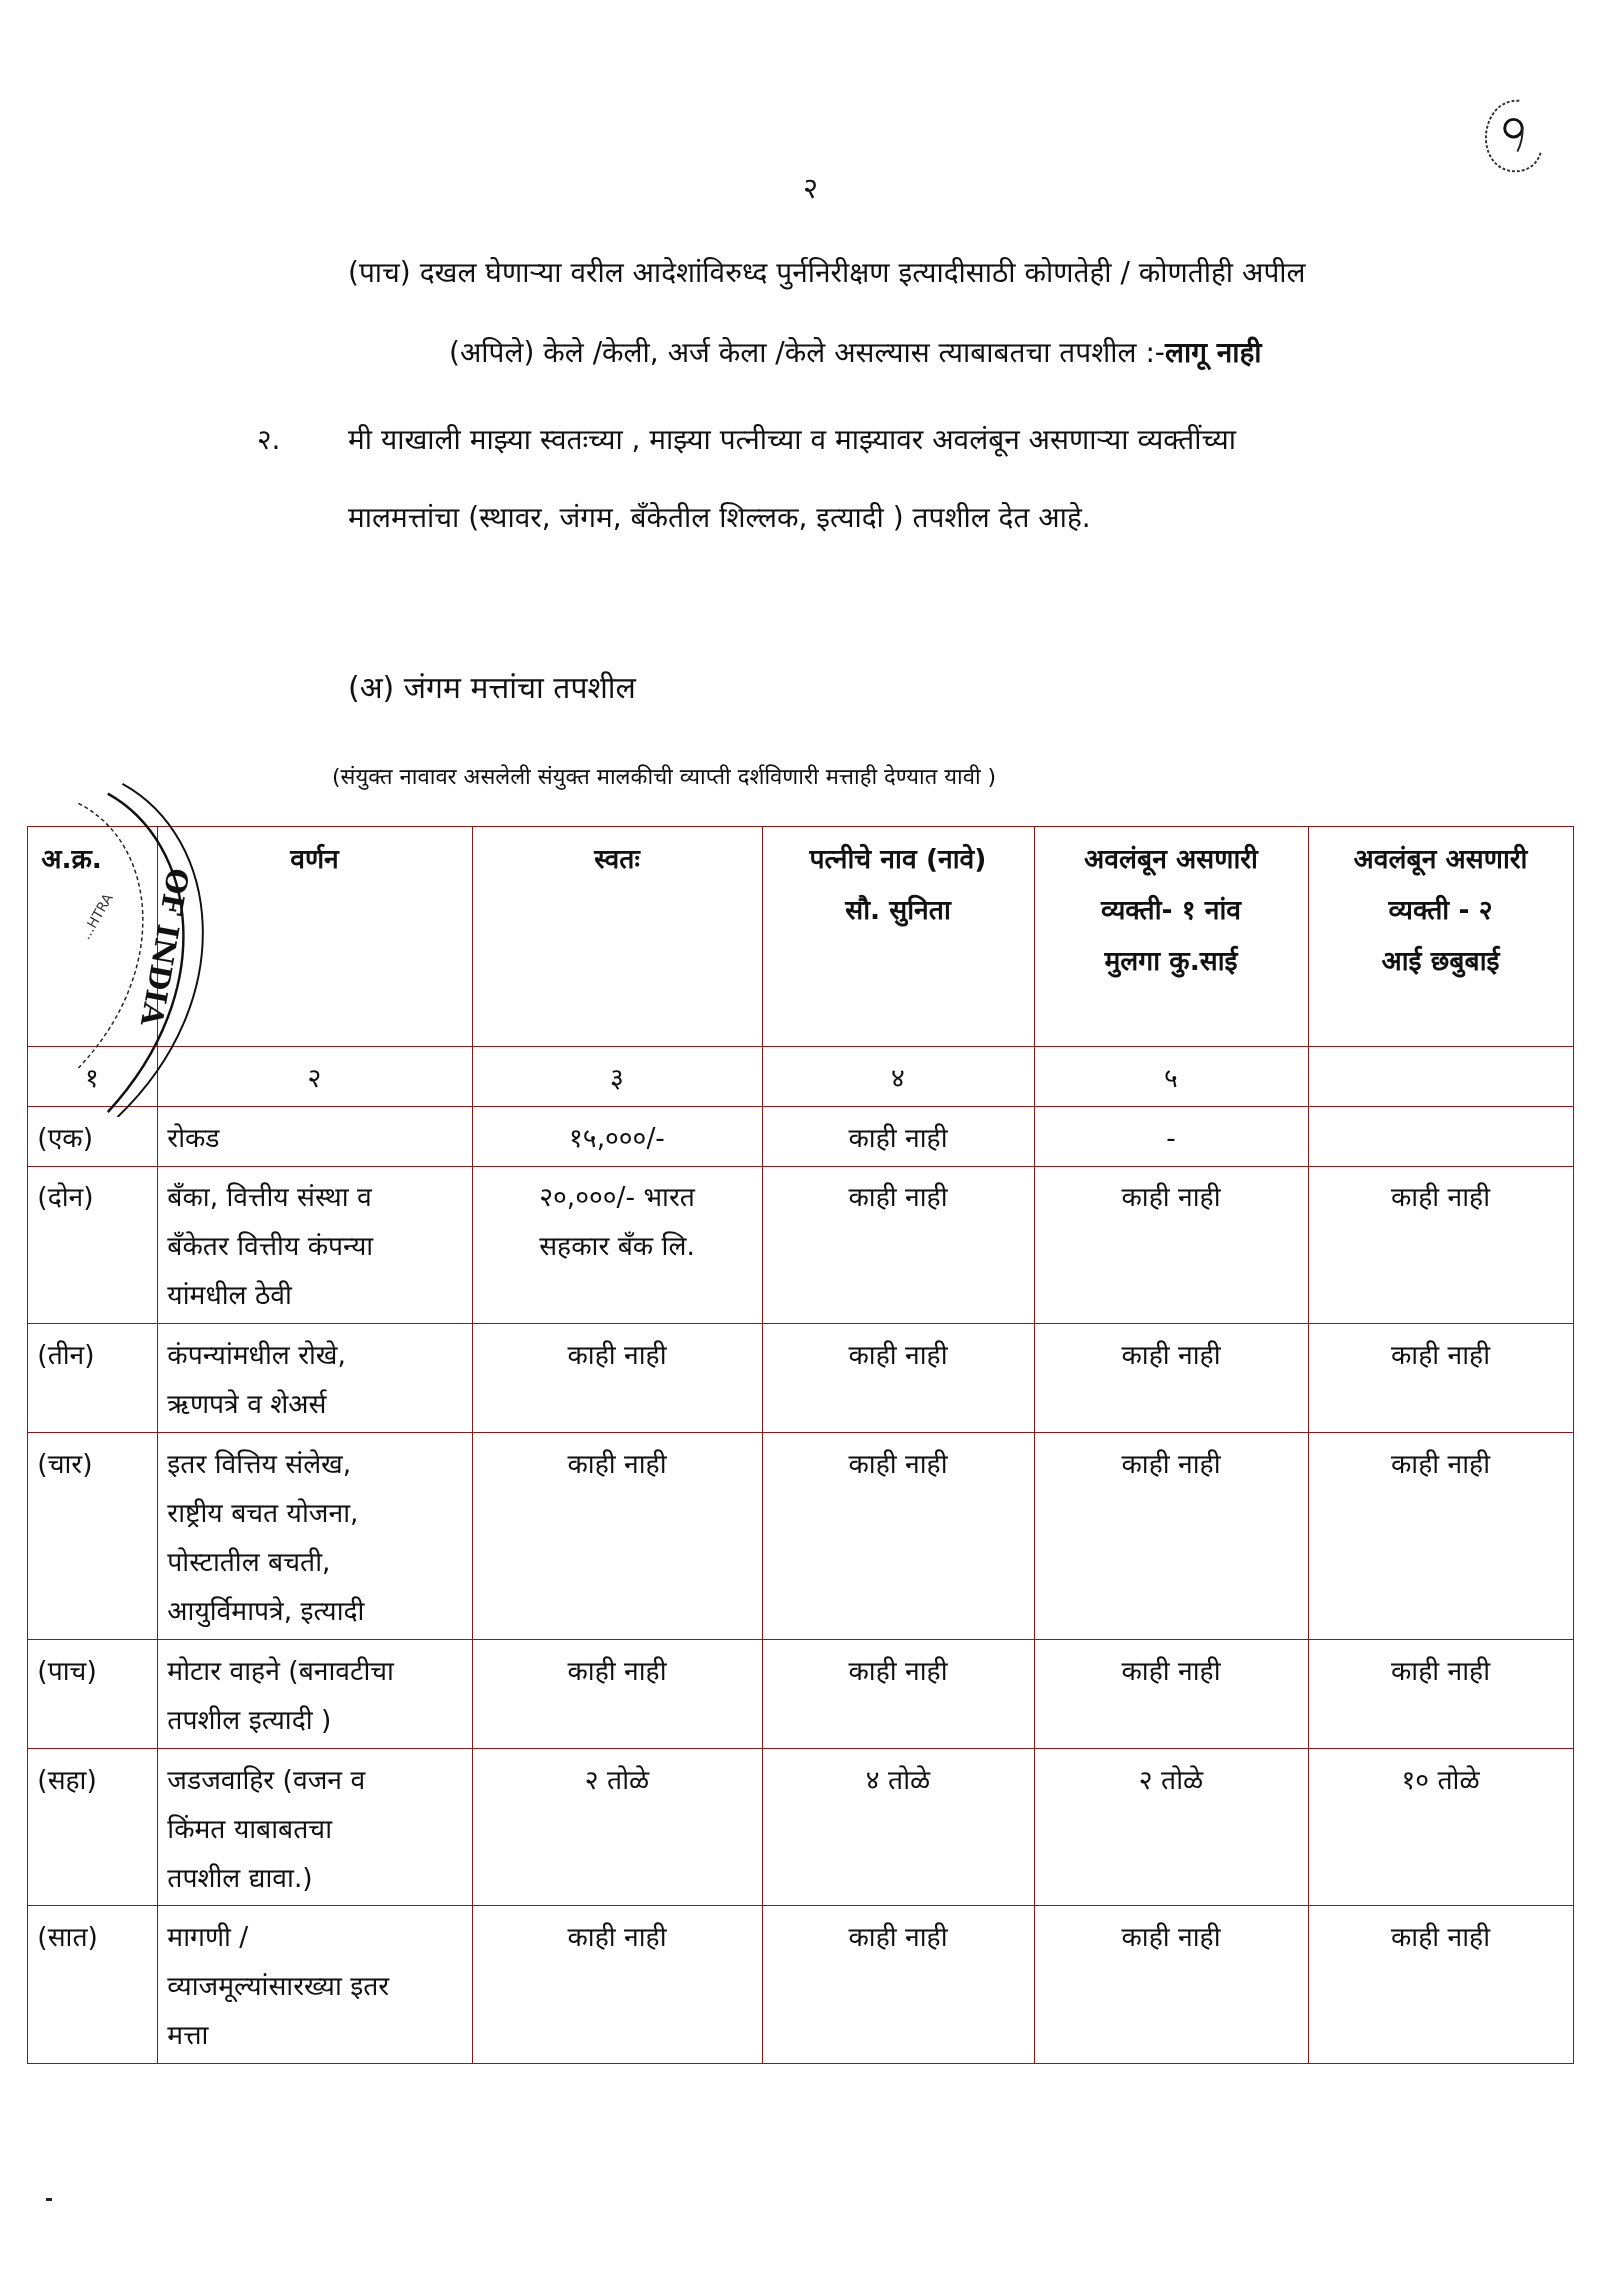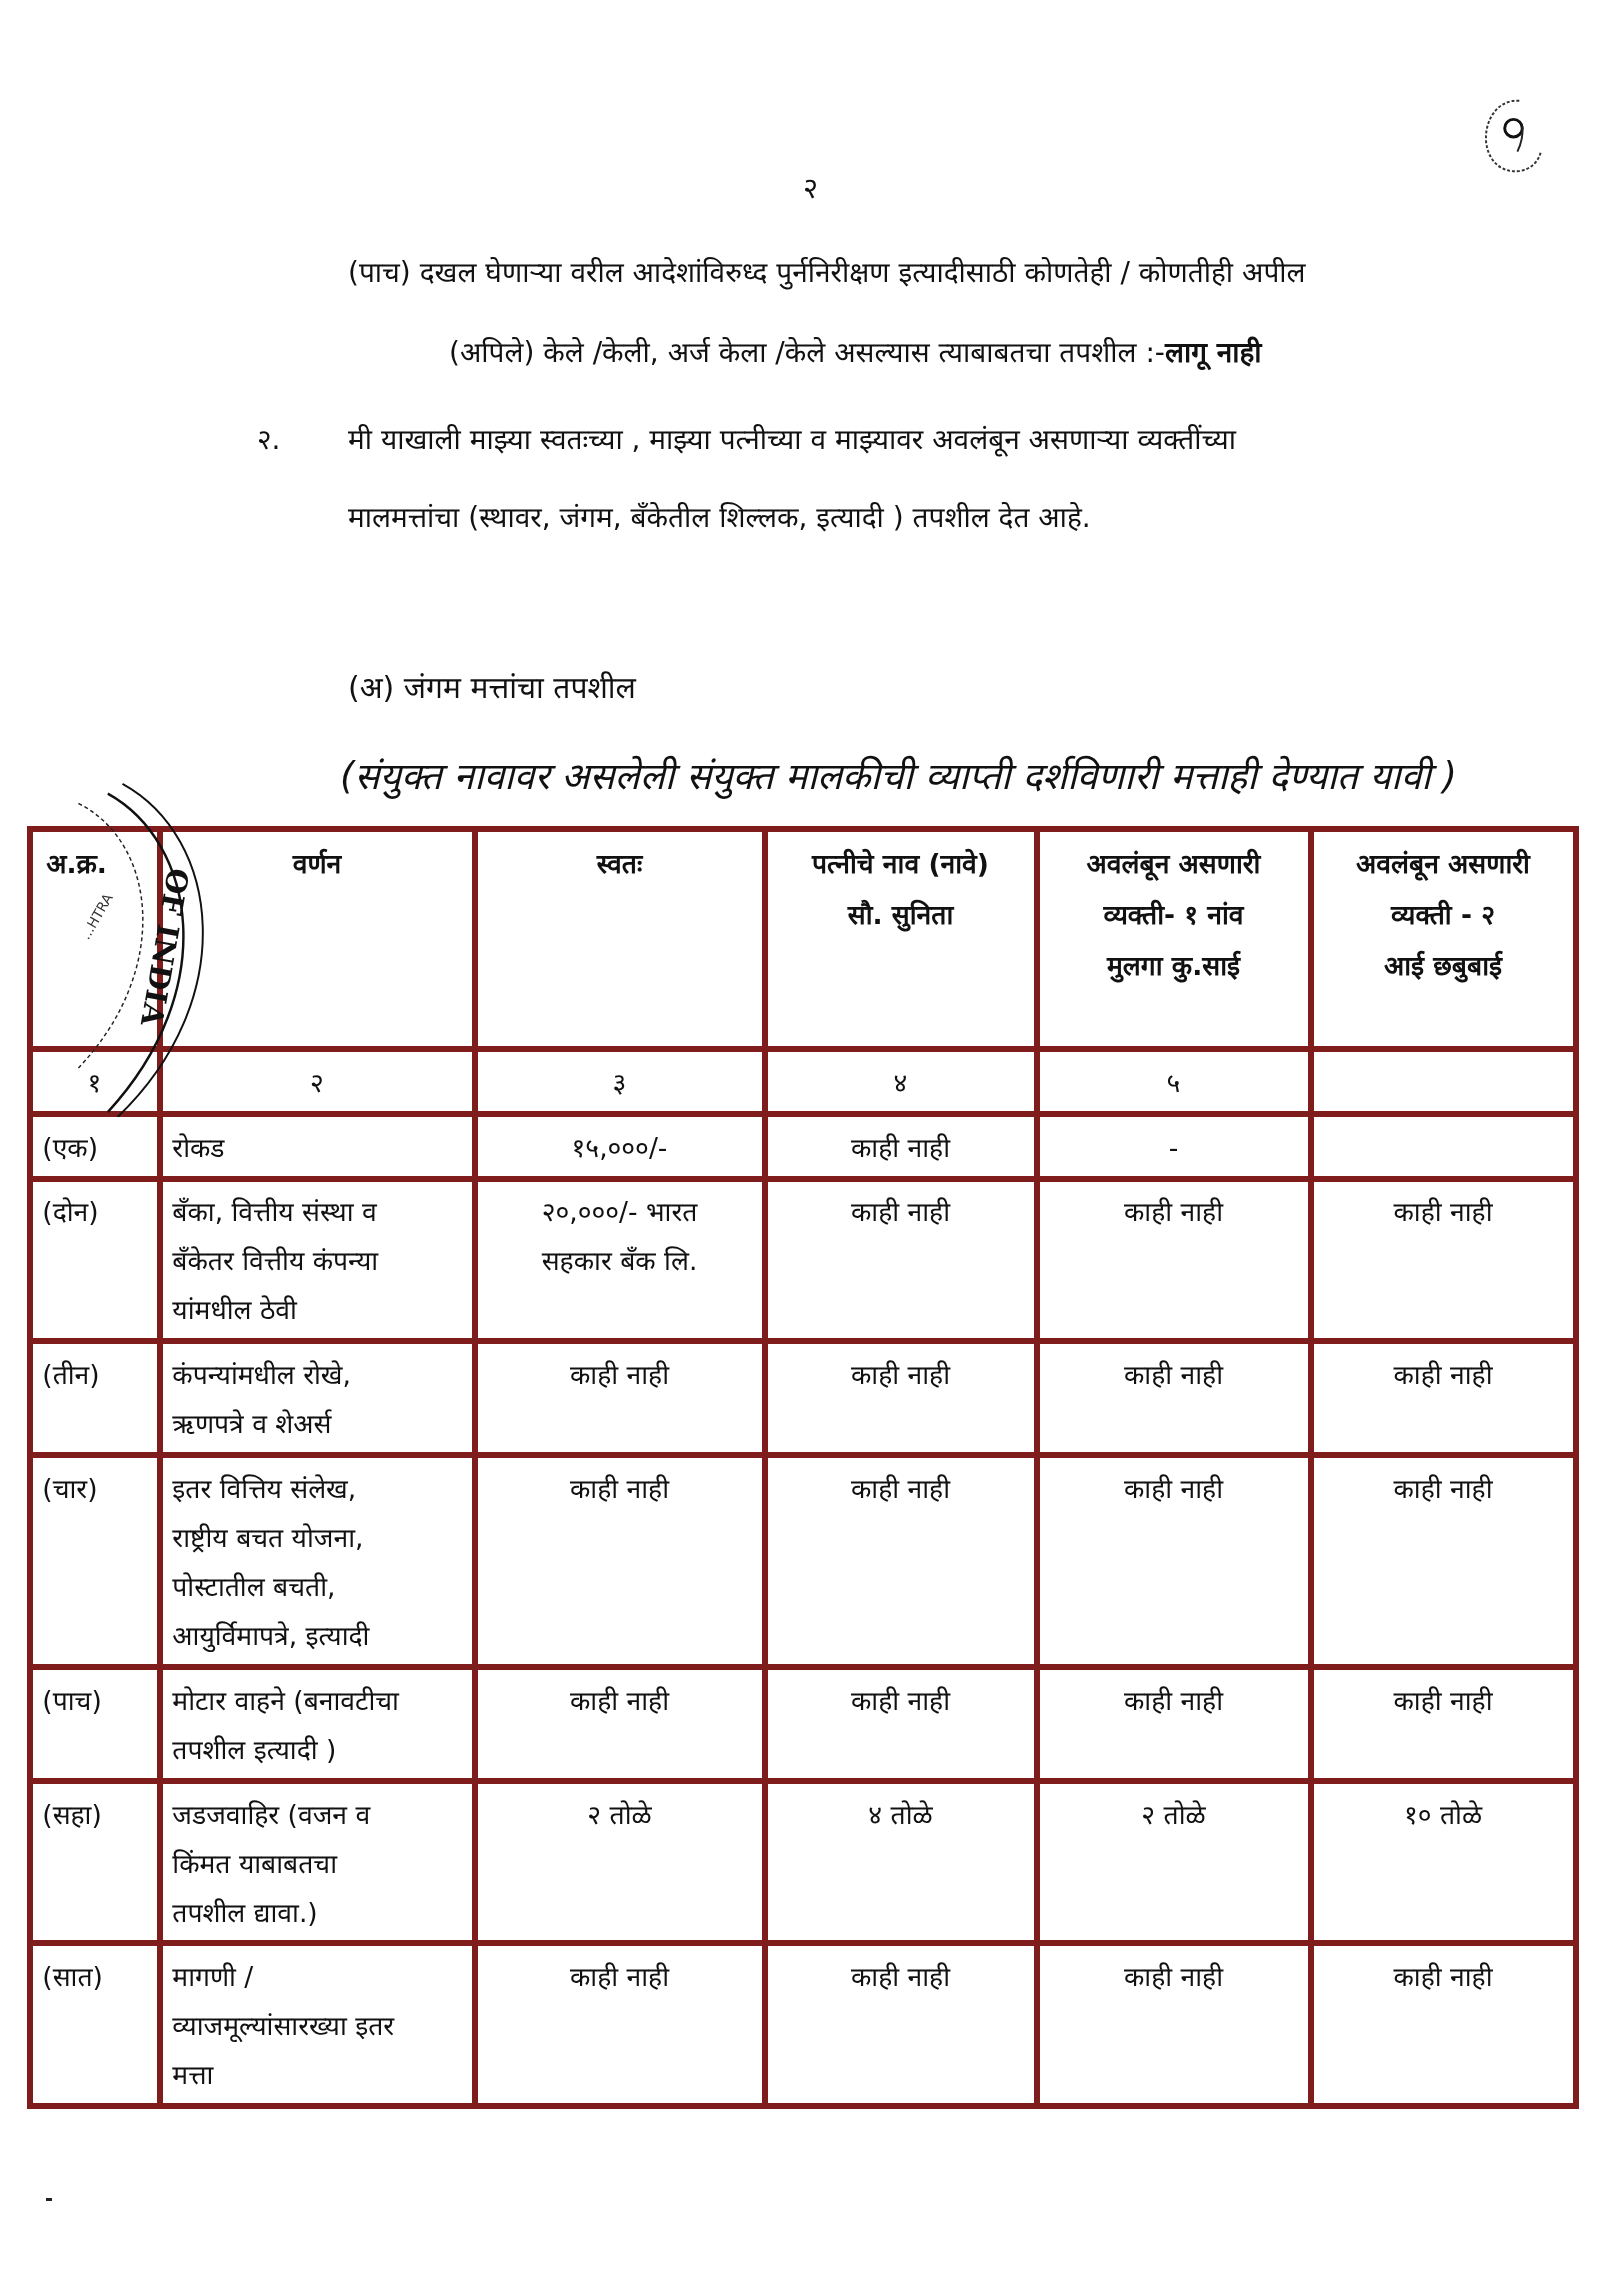--- a/index.html
+++ b/index.html
@@ -17,29 +17,29 @@
     left: 1480px; top: 93px; width: 65px; height: 84px;
   }
   .para-line { font-size: 28px; line-height: 39px; white-space: nowrap; }
   .l1 { left: 348px; top: 253px; }
   .l2 { left: 449px; top: 333px; }
   .l2 b { font-weight: 700; }
   .l3-num { left: 257px; top: 420px; }
   .l3 { left: 348px; top: 420px; }
   .l4 { left: 348px; top: 498px; }
   .section-title { left: 348px; top: 667px; font-size: 30px; font-weight: 400; line-height: 41px; }
-  .section-note { left: 340px; top: 757px; font-size: 37px; line-height: 39px; white-space: nowrap; font-style: italic; }
+  .section-note { left: 332px; top: 757px; font-size: 22px; line-height: 39px; white-space: nowrap; }
 
   table.assets {
     position: absolute; left: 26.5px; top: 826px;
     border-collapse: collapse; table-layout: fixed;
     width: 1547px;
   }
   table.assets td, table.assets th {
-    border: 6px solid #7f1d1d;
+    border: 1px solid #7f1d1d;
     vertical-align: top;
     padding: 5.9px 9.8px 3.9px 9.8px;
     font-size: 26.5px; line-height: 49px;
     font-weight: 400;
   }
   table.assets th { font-weight: 700; text-align: center; line-height: 51px; }
   table.assets th.sr { text-align: left; padding-left: 13.7px; }
   .c-center { text-align: center; }
   .col-num td { text-align: center; font-size: 27.4px; }
   tr.hdr { height: 220px; }

